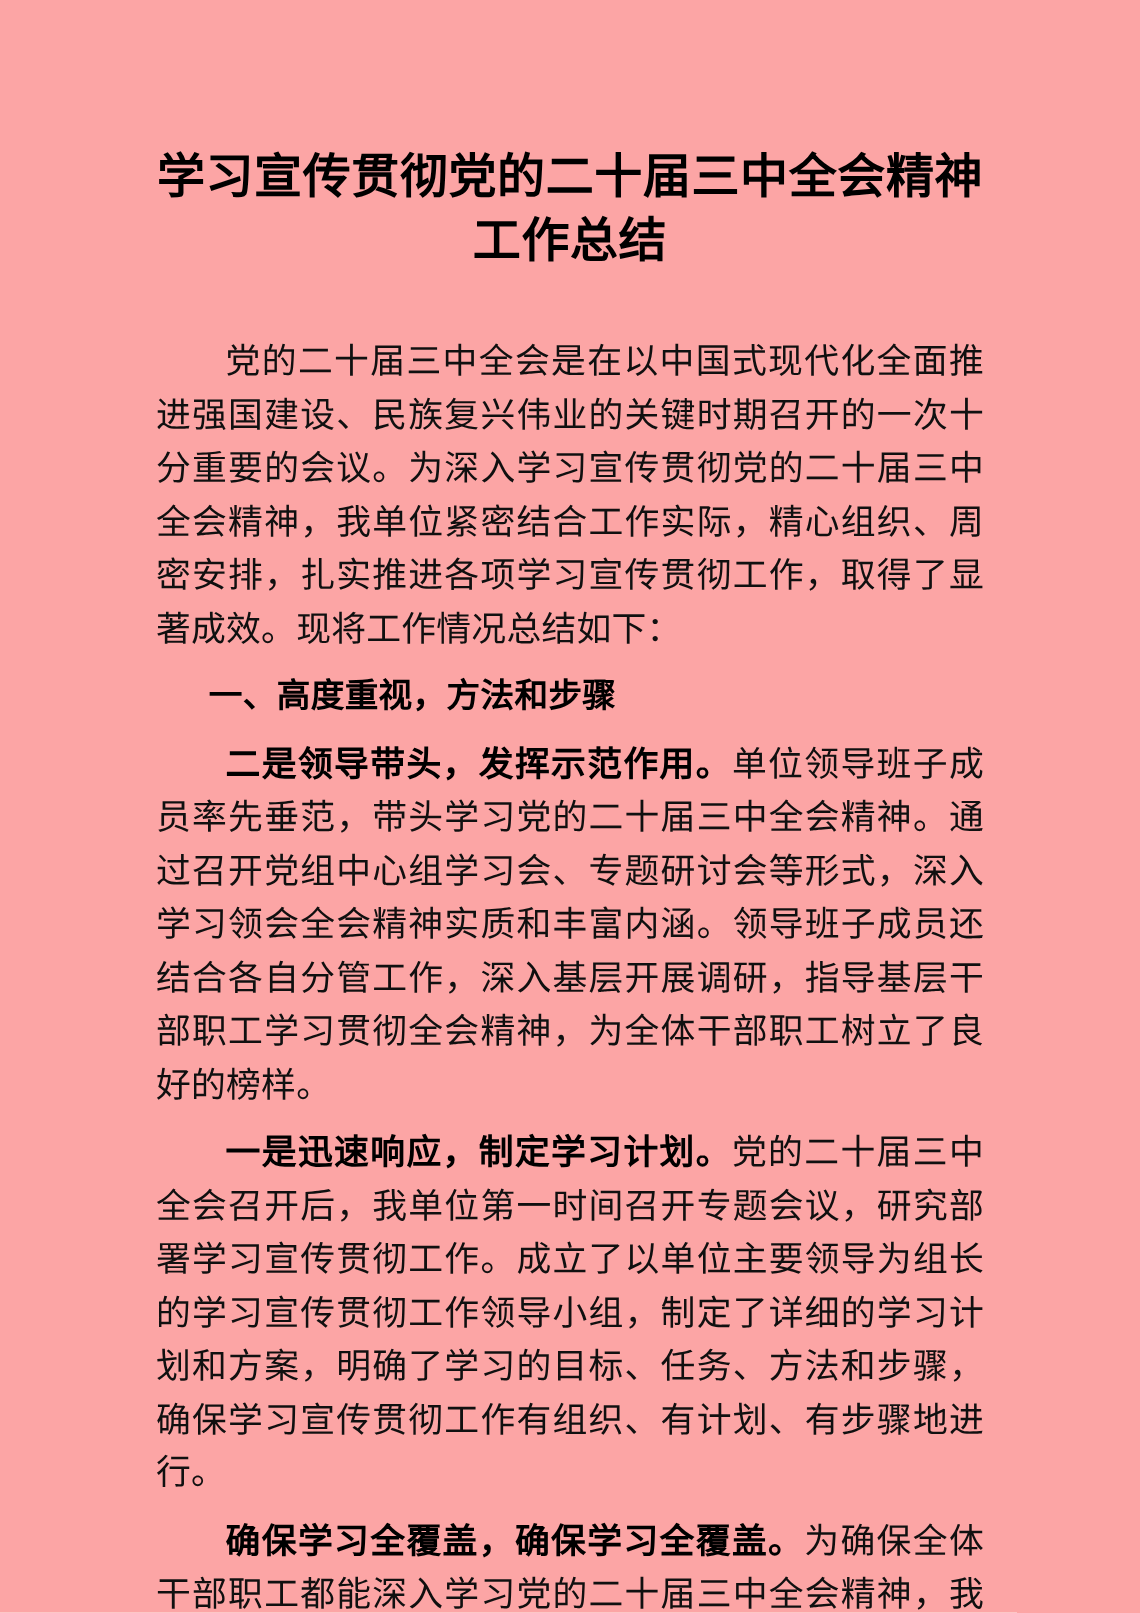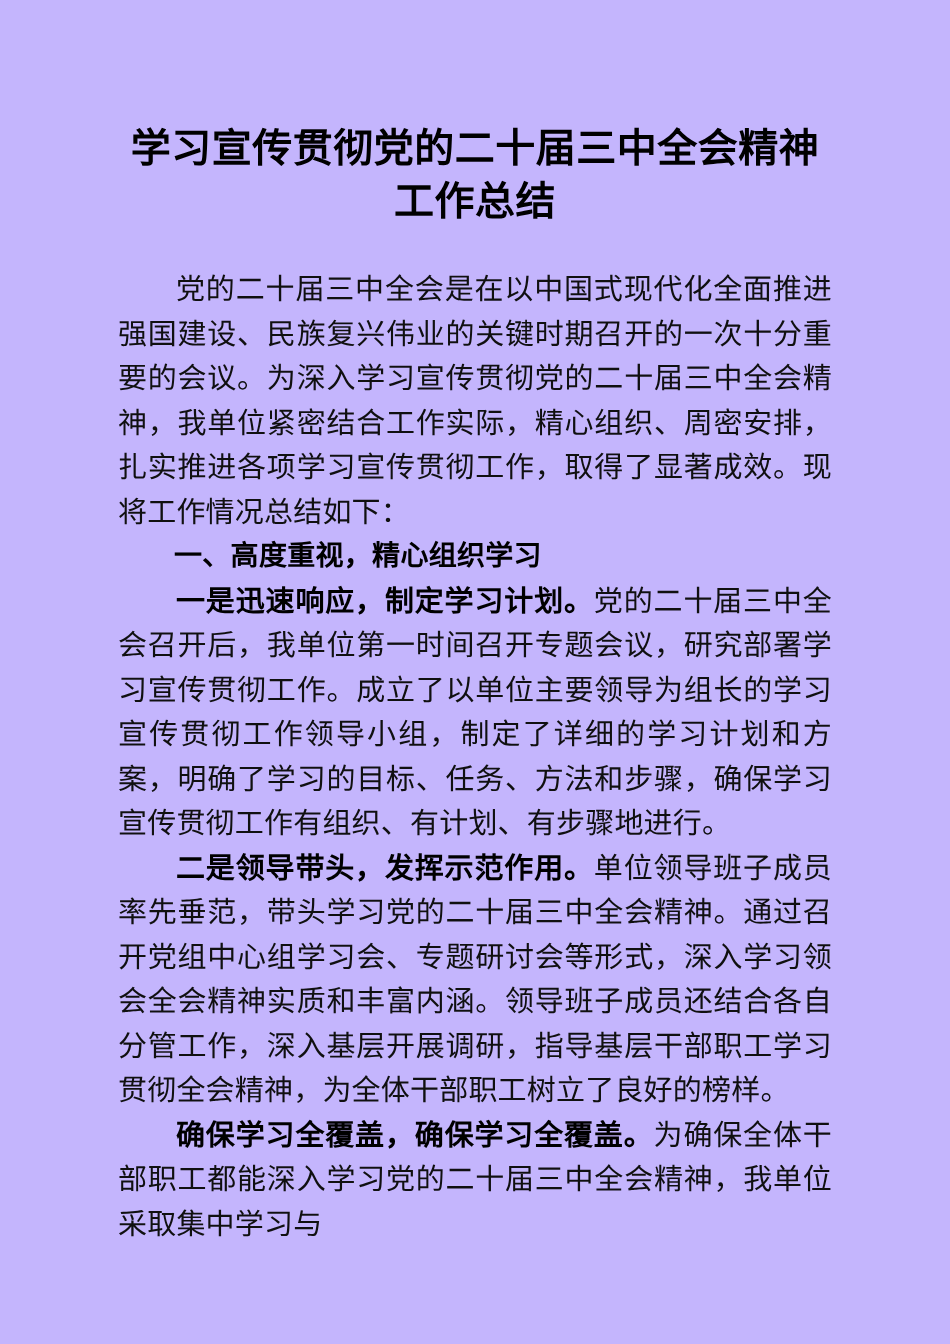--- a/index.html
+++ b/index.html
@@ -10,21 +10,21 @@
   }
 
   body {
     font-family: "DejaVu Serif", "Liberation Serif", serif;
   }
 
   .page {
     position: relative;
     width: 950px;
     height: 1344px;
-    background: #c4b5fd;
+    background: #fca5a5;
     overflow: hidden;
     box-sizing: border-box;
   }
 
   
   .content {
     position: absolute;
     left: 118px;
     top: 0;
     width: 714px;
@@ -43,21 +43,21 @@
     padding-top: 121px;
     white-space: normal;
     word-break: break-all;
   }
 
   .body-block {
     padding-top: 40px;
   }
 
   .para {
-    margin: 0;
+    margin: 12px;
     font-family: "DejaVu Serif", "Liberation Serif", serif;
     font-size: 29px;
     line-height: 44.5px;
     color: #101010;
     text-indent: 58px;
     text-align: justify;
     text-justify: inter-ideograph;
     word-break: break-all;
     letter-spacing: 0.2px;
   }
@@ -86,28 +86,28 @@
   <div class="content">
 
     <h1 class="doc-title">学习宣传贯彻党的二十届三中全会精神工作总结</h1>
 
     <div class="body-block">
 
       <p class="para">
         <span class="lead"></span><span>党的二十届三中全会是在以中国式现代化全面推进强国建设、民族复兴伟业的关键时期召开的一次十分重要的会议。为深入学习宣传贯彻党的二十届三中全会精神，我单位紧密结合工作实际，精心组织、周密安排，扎实推进各项学习宣传贯彻工作，取得了显著成效。现将工作情况总结如下：</span>
       </p>
 
-      <h2 class="section-heading">一、高度重视，精心组织学习</h2>
+      <h2 class="section-heading">一、高度重视，方法和步骤</h2>
+
+      <p class="para">
+        <span class="lead">二是领导带头，发挥示范作用。</span><span>单位领导班子成员率先垂范，带头学习党的二十届三中全会精神。通过召开党组中心组学习会、专题研讨会等形式，深入学习领会全会精神实质和丰富内涵。领导班子成员还结合各自分管工作，深入基层开展调研，指导基层干部职工学习贯彻全会精神，为全体干部职工树立了良好的榜样。</span>
+      </p>
 
       <p class="para">
         <span class="lead">一是迅速响应，制定学习计划。</span><span>党的二十届三中全会召开后，我单位第一时间召开专题会议，研究部署学习宣传贯彻工作。成立了以单位主要领导为组长的学习宣传贯彻工作领导小组，制定了详细的学习计划和方案，明确了学习的目标、任务、方法和步骤，确保学习宣传贯彻工作有组织、有计划、有步骤地进行。</span>
-      </p>
-
-      <p class="para">
-        <span class="lead">二是领导带头，发挥示范作用。</span><span>单位领导班子成员率先垂范，带头学习党的二十届三中全会精神。通过召开党组中心组学习会、专题研讨会等形式，深入学习领会全会精神实质和丰富内涵。领导班子成员还结合各自分管工作，深入基层开展调研，指导基层干部职工学习贯彻全会精神，为全体干部职工树立了良好的榜样。</span>
       </p>
 
       <p class="para">
         <span class="lead">确保学习全覆盖，确保学习全覆盖。</span><span>为确保全体干部职工都能深入学习党的二十届三中全会精神，我单位采取集中学习与</span>
       </p>
 
     </div>
   </div>
 </div>
 

